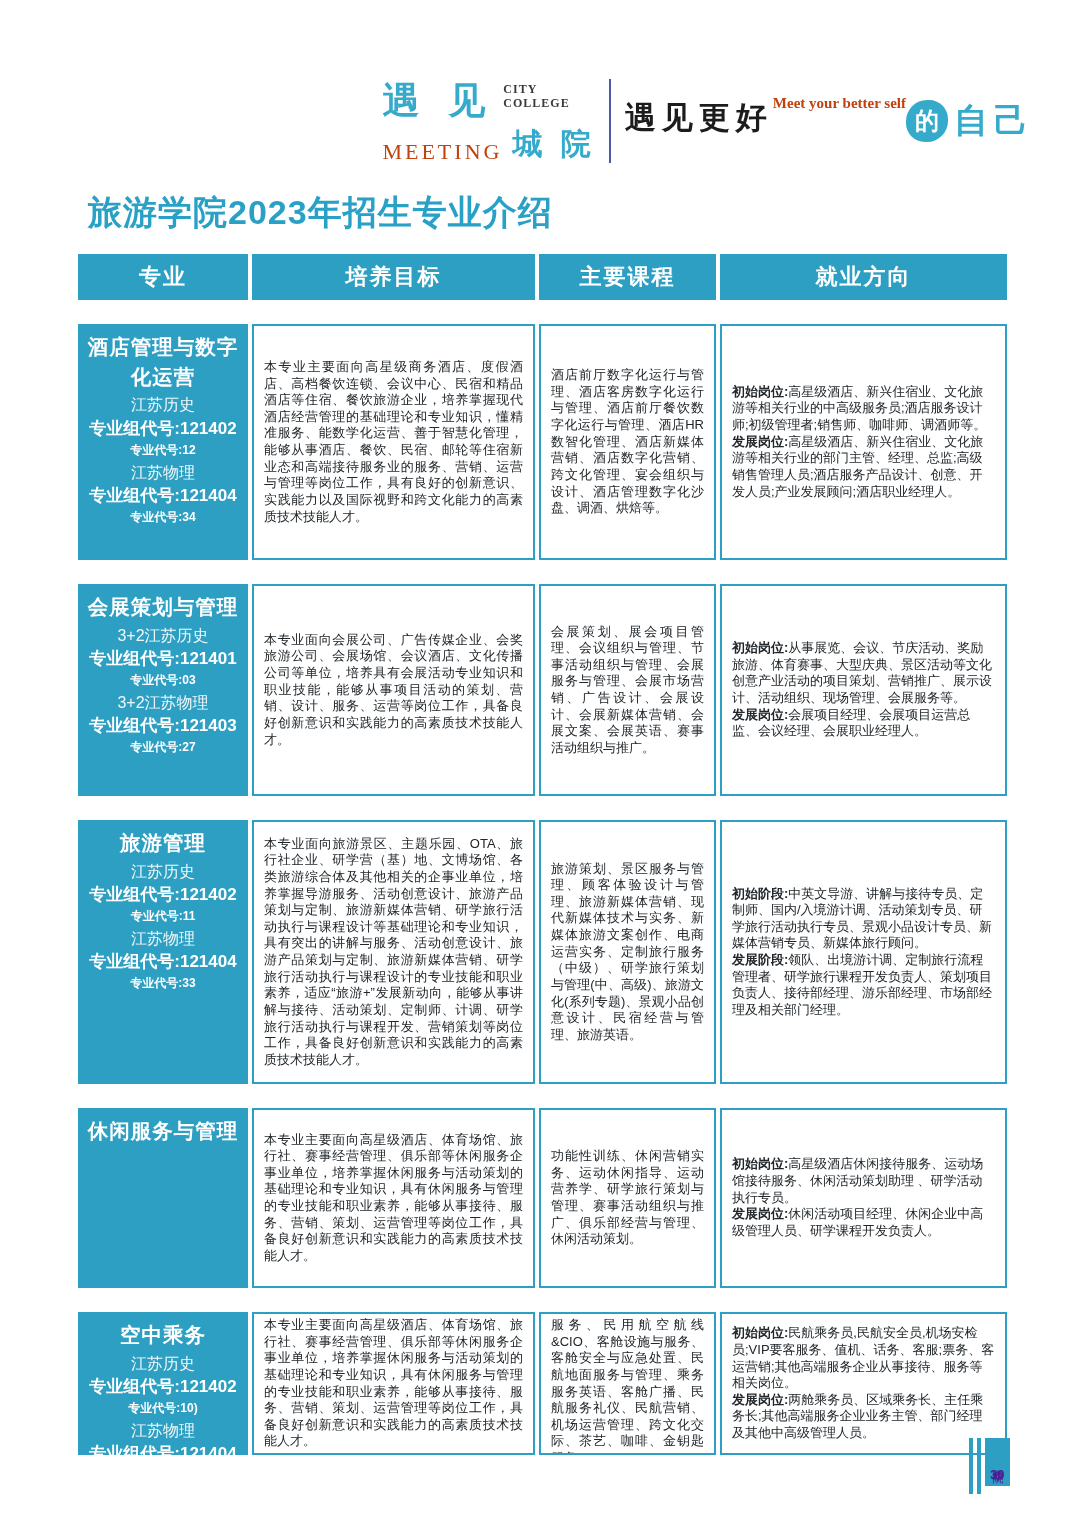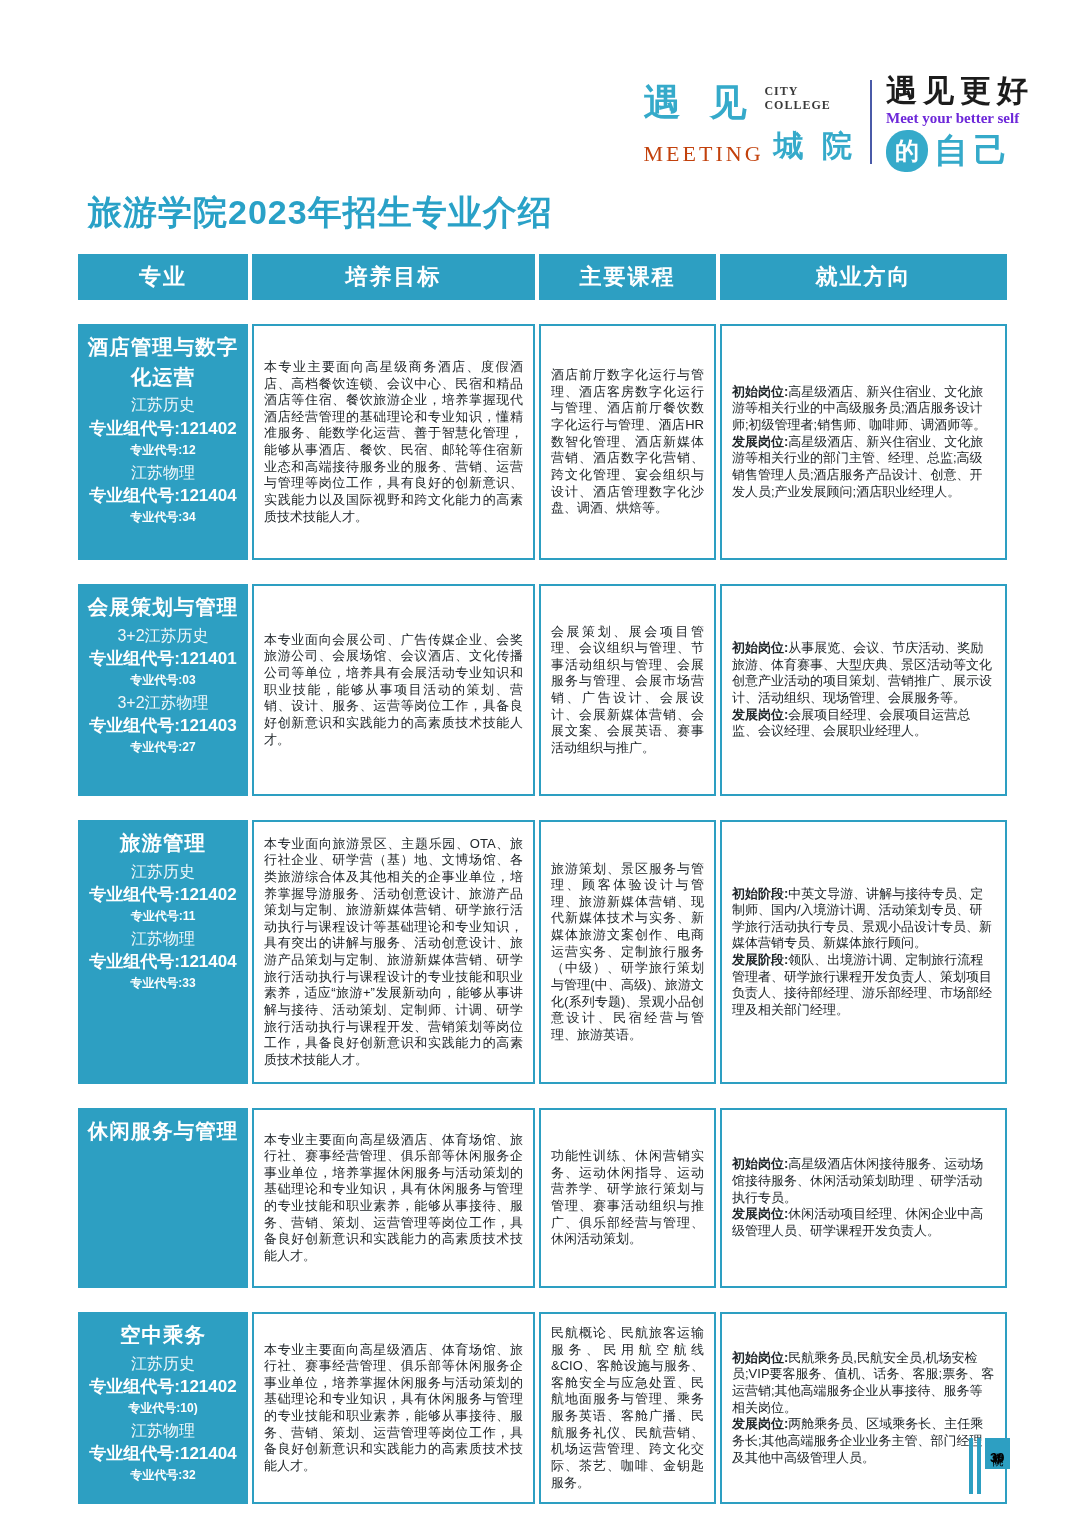--- a/index.html
+++ b/index.html
@@ -1,31 +1,31 @@
 <!DOCTYPE html>
 <html><head>
 <meta charset="utf-8">
 <style>
   * { margin:0; padding:0; box-sizing:border-box; }
   body { background:#e8e8e8; font-family:"Liberation Sans", sans-serif; }
   .page { position:relative; width:1080px; height:1535px; margin:0 auto; background:#ffffff; overflow:hidden; }
 
   
-  .logo { position:absolute; top:70px; right:46px; display:flex; align-items:center; gap:14px; }
+  .logo { position:absolute; top:76px; right:46px; display:flex; align-items:center; gap:14px; }
   .logo-left { display:flex; flex-direction:column; }
   .logo-left .row1 { display:flex; align-items:flex-start; gap:10px; }
   .logo-left .row2 { display:flex; align-items:flex-end; gap:10px; margin-top:-2px; }
   .cn-teal-big { color:#35aaca; font-size:37px; font-weight:bold; letter-spacing:8px; font-family:"DejaVu Serif", serif; }
   .cn-teal-mid { color:#35aaca; font-size:30px; font-weight:bold; letter-spacing:4px; font-family:"DejaVu Serif", serif; }
   .citycollege { display:flex; flex-direction:column; color:#3a3a3a; font-size:12px; font-weight:bold; letter-spacing:1px; line-height:1.2; padding-top:6px; font-family:"Liberation Serif", serif; }
   .meeting { color:#c2410c; font-size:22px; font-weight:normal; letter-spacing:3px; font-family:"Liberation Serif", serif; }
   .logo-divider { width:2px; height:84px; background:#4a5aa8; }
-  .logo-right { display:flex; flex-direction:column; align-items:flex-start;text-align:center; }
+  .logo-right { display:flex; flex-direction:row; align-items:flex-start;text-align:center; }
   .slogan-cn { color:#1c1c1c; font-size:31px; font-weight:bold; letter-spacing:6px; font-family:"DejaVu Serif", serif; }
-  .slogan-en { color:#6d28d9; font-size:15px; font-weight:bold; margin-top:-2px; font-family:"Liberation Serif", serif; }
+  .slogan-en { color:#c2410c; font-size:15px; font-weight:bold; margin-top:-2px; font-family:"Liberation Serif", serif; }
   .slogan-bottom { display:flex; align-items:center; gap:6px; margin-top:1px; }
   .flower { width:42px; height:42px; background:#35aaca; border-radius:50% 45% 50% 45%; color:#fff; font-size:24px; font-weight:bold; display:flex; align-items:center; justify-content:center; font-family:"DejaVu Serif", serif; }
   .self { color:#35aaca; font-size:34px; font-weight:bold; letter-spacing:6px; font-family:"DejaVu Serif", serif; }
 
   
   .title { position:absolute; left:88px; top:190px; font-size:34px; font-weight:bold; color:#29a1c7; letter-spacing:1px; }
 
   
   .table { position:absolute; left:78px; top:254px; width:929px; display:flex; flex-direction:column; gap:24px; }
   .grid { display:grid; grid-template-columns:170px 283px 177px 287px; column-gap:4px; }
@@ -33,26 +33,26 @@
   .cell { overflow:hidden; }
   .major { background:#2d9fc2; color:#ffffff; display:flex; flex-direction:column; align-items:center; text-align:center; padding:8px 4px; }
   .major-name { font-size:20.5px; font-weight:bold; line-height:1.45; letter-spacing:1px; }
   .track { font-size:16px; font-weight:normal; opacity:.93; margin-top:3px; line-height:1.4; }
   .group { font-size:17px; font-weight:bold; line-height:1.4; }
   .code { font-size:12px; font-weight:bold; line-height:1.5; }
   .body-cell { background:#fff; border:2.5px solid #2d9fc2; padding:8px 10px; display:flex; flex-direction:column; justify-content:center; }
   .body-cell p { font-size:13px; line-height:1.28; color:#20262a; text-align:justify; }
   .emp p { text-align:left; }
   .emp b { font-weight:bold; }
-  .r1 { height:236px; } .r2 { height:212px; } .r3 { height:264px; } .r4 { height:180px; } .r5 { height:192px;border-radius:15px; }
+  .r1 { height:236px; } .r2 { height:212px; } .r3 { height:264px; } .r4 { height:180px; } .r5 { height:143px;border-radius:15px; }
 
   
   .footer { position:absolute; right:70px; top:1438px; display:flex; gap:4px; align-items:flex-start; }
   .fbar { width:4px; height:56px; background:#2d9fc2; }
-  .fblock { background:#2d9fc2; color:#000000; padding:5px 5px 4px 5px; display:flex; flex-direction:column; align-items:flex-start; }
+  .fblock { background:#2d9fc2; color:#4c1d95; padding:22px 5px 4px 5px; display:flex; flex-direction:column; align-items:flex-start; }
   .flabel { writing-mode:vertical-rl; font-size:11px; letter-spacing:1px; }
   .fpage { font-size:13px; font-weight:bold; margin-top:3px; }
 </style>
 </head>
 <body>
 
 <div class="page">
 
   <div class="logo">
     <div class="logo-left">

